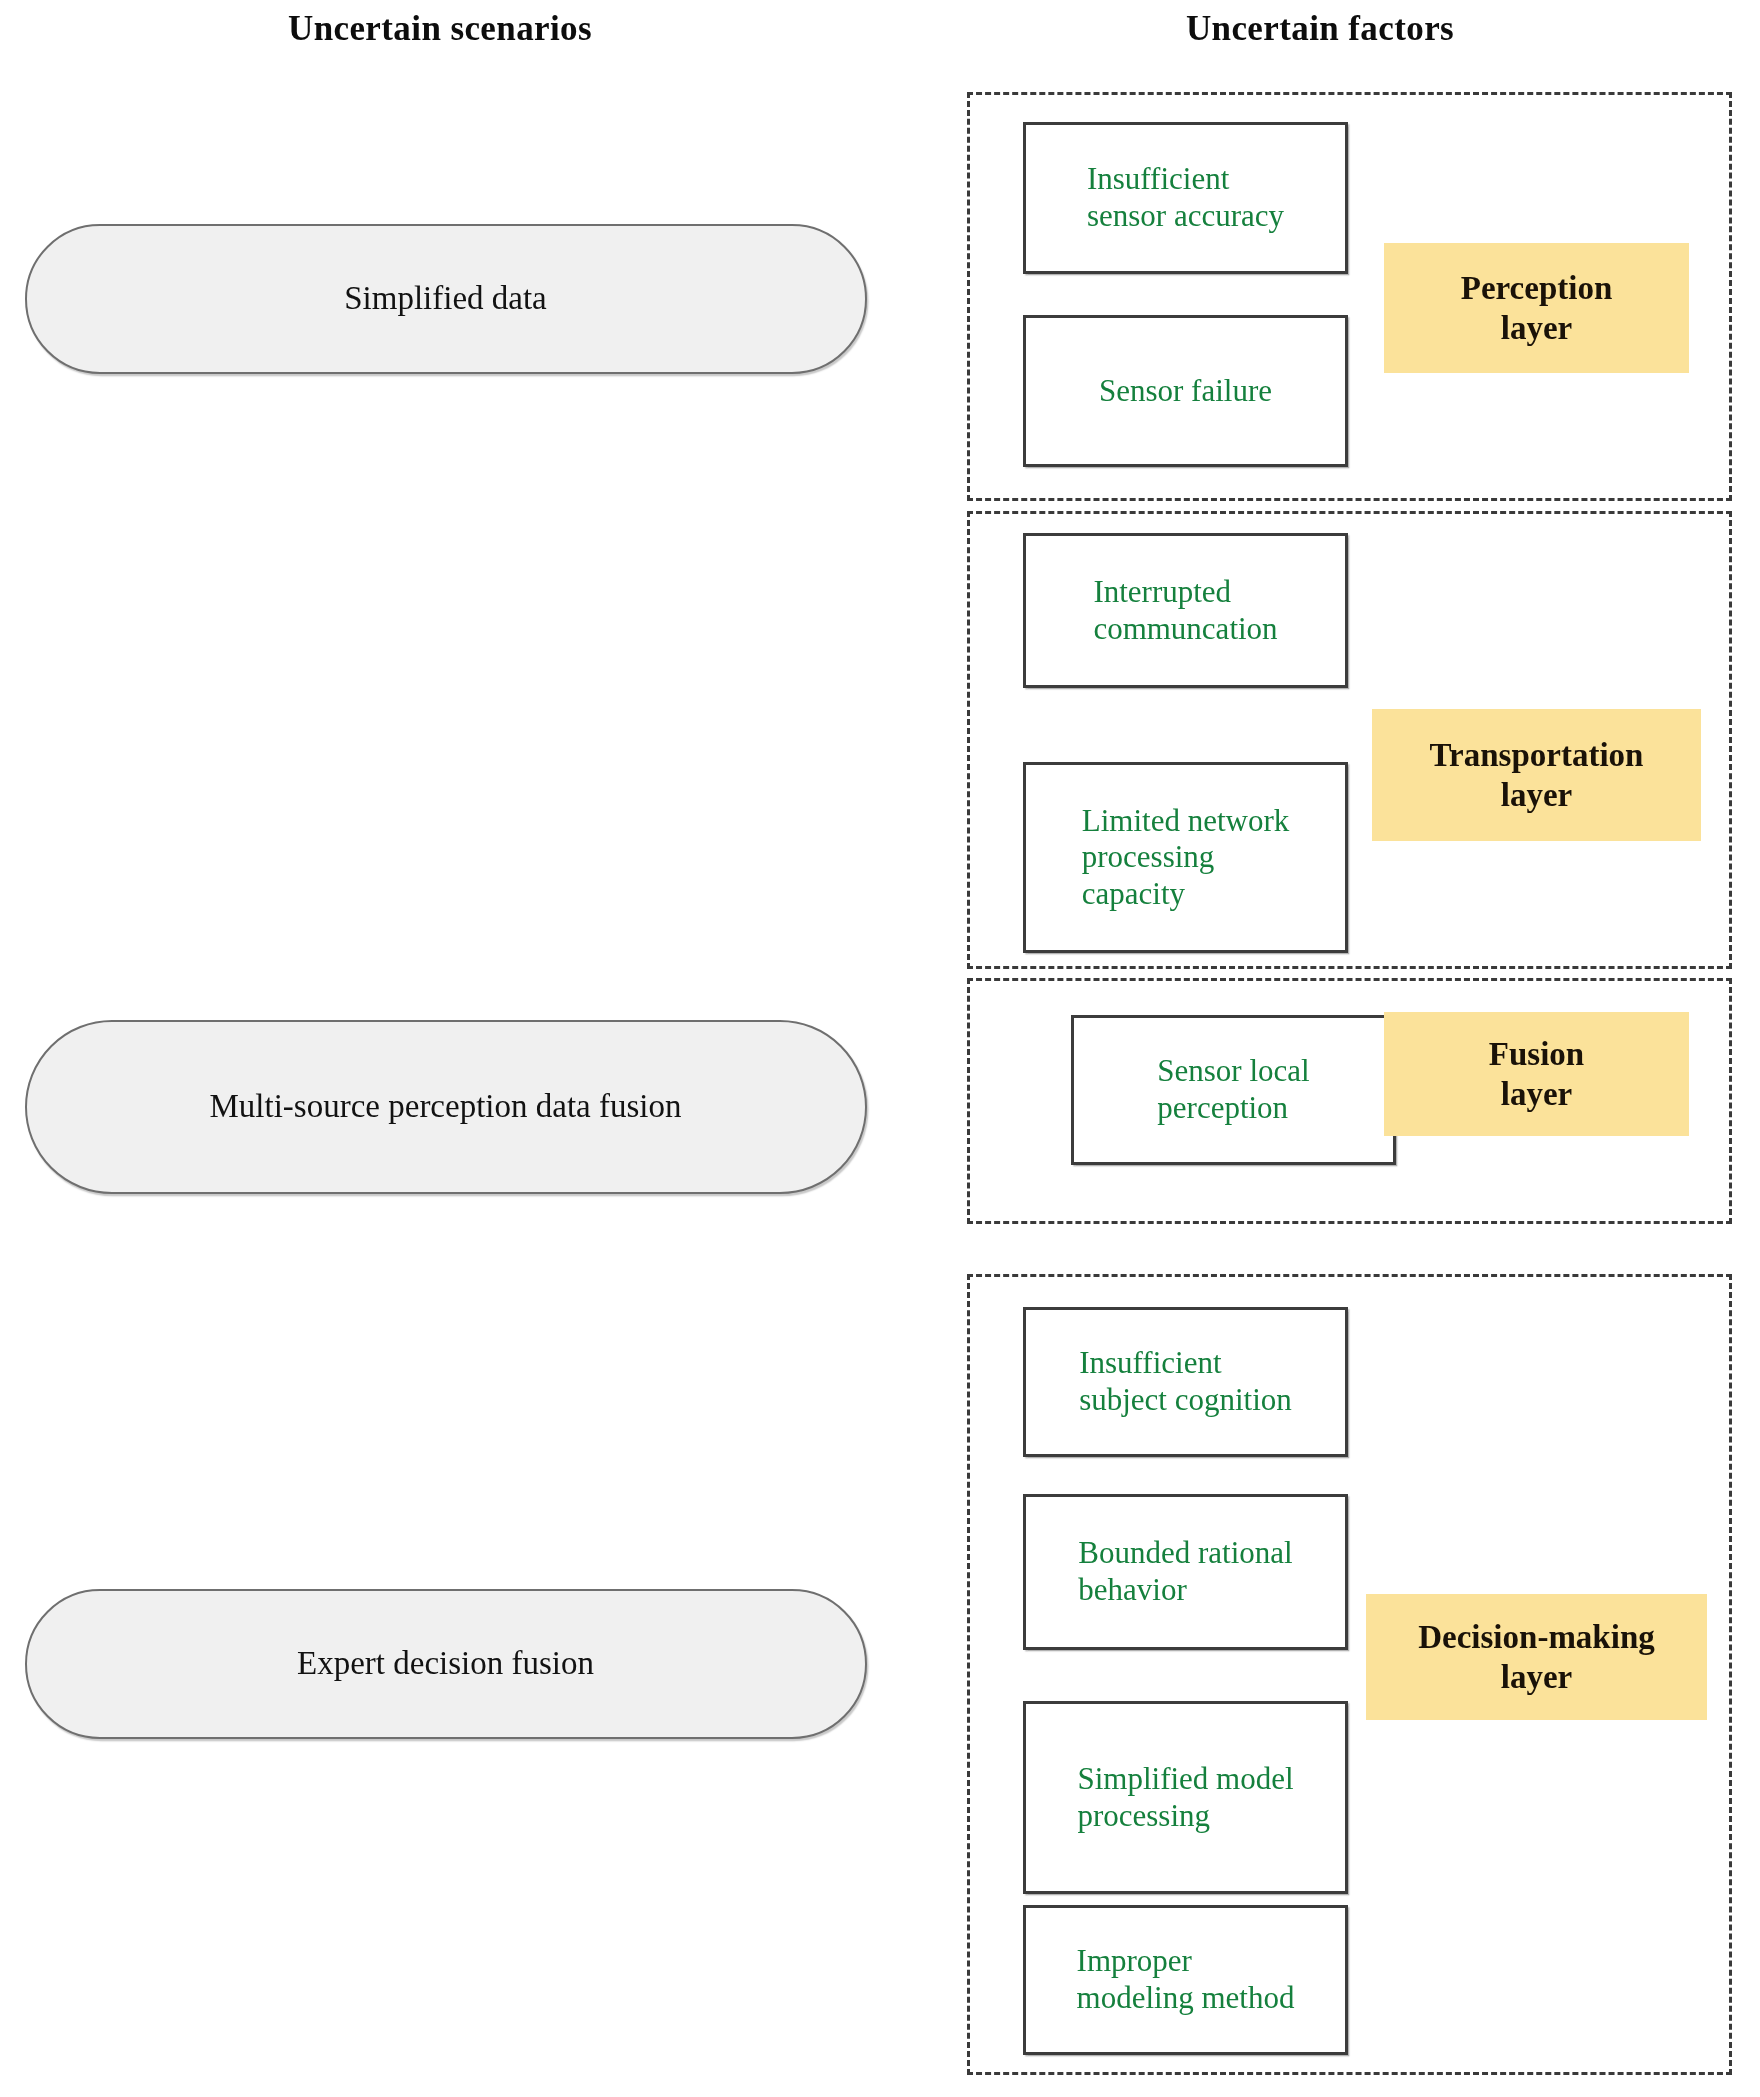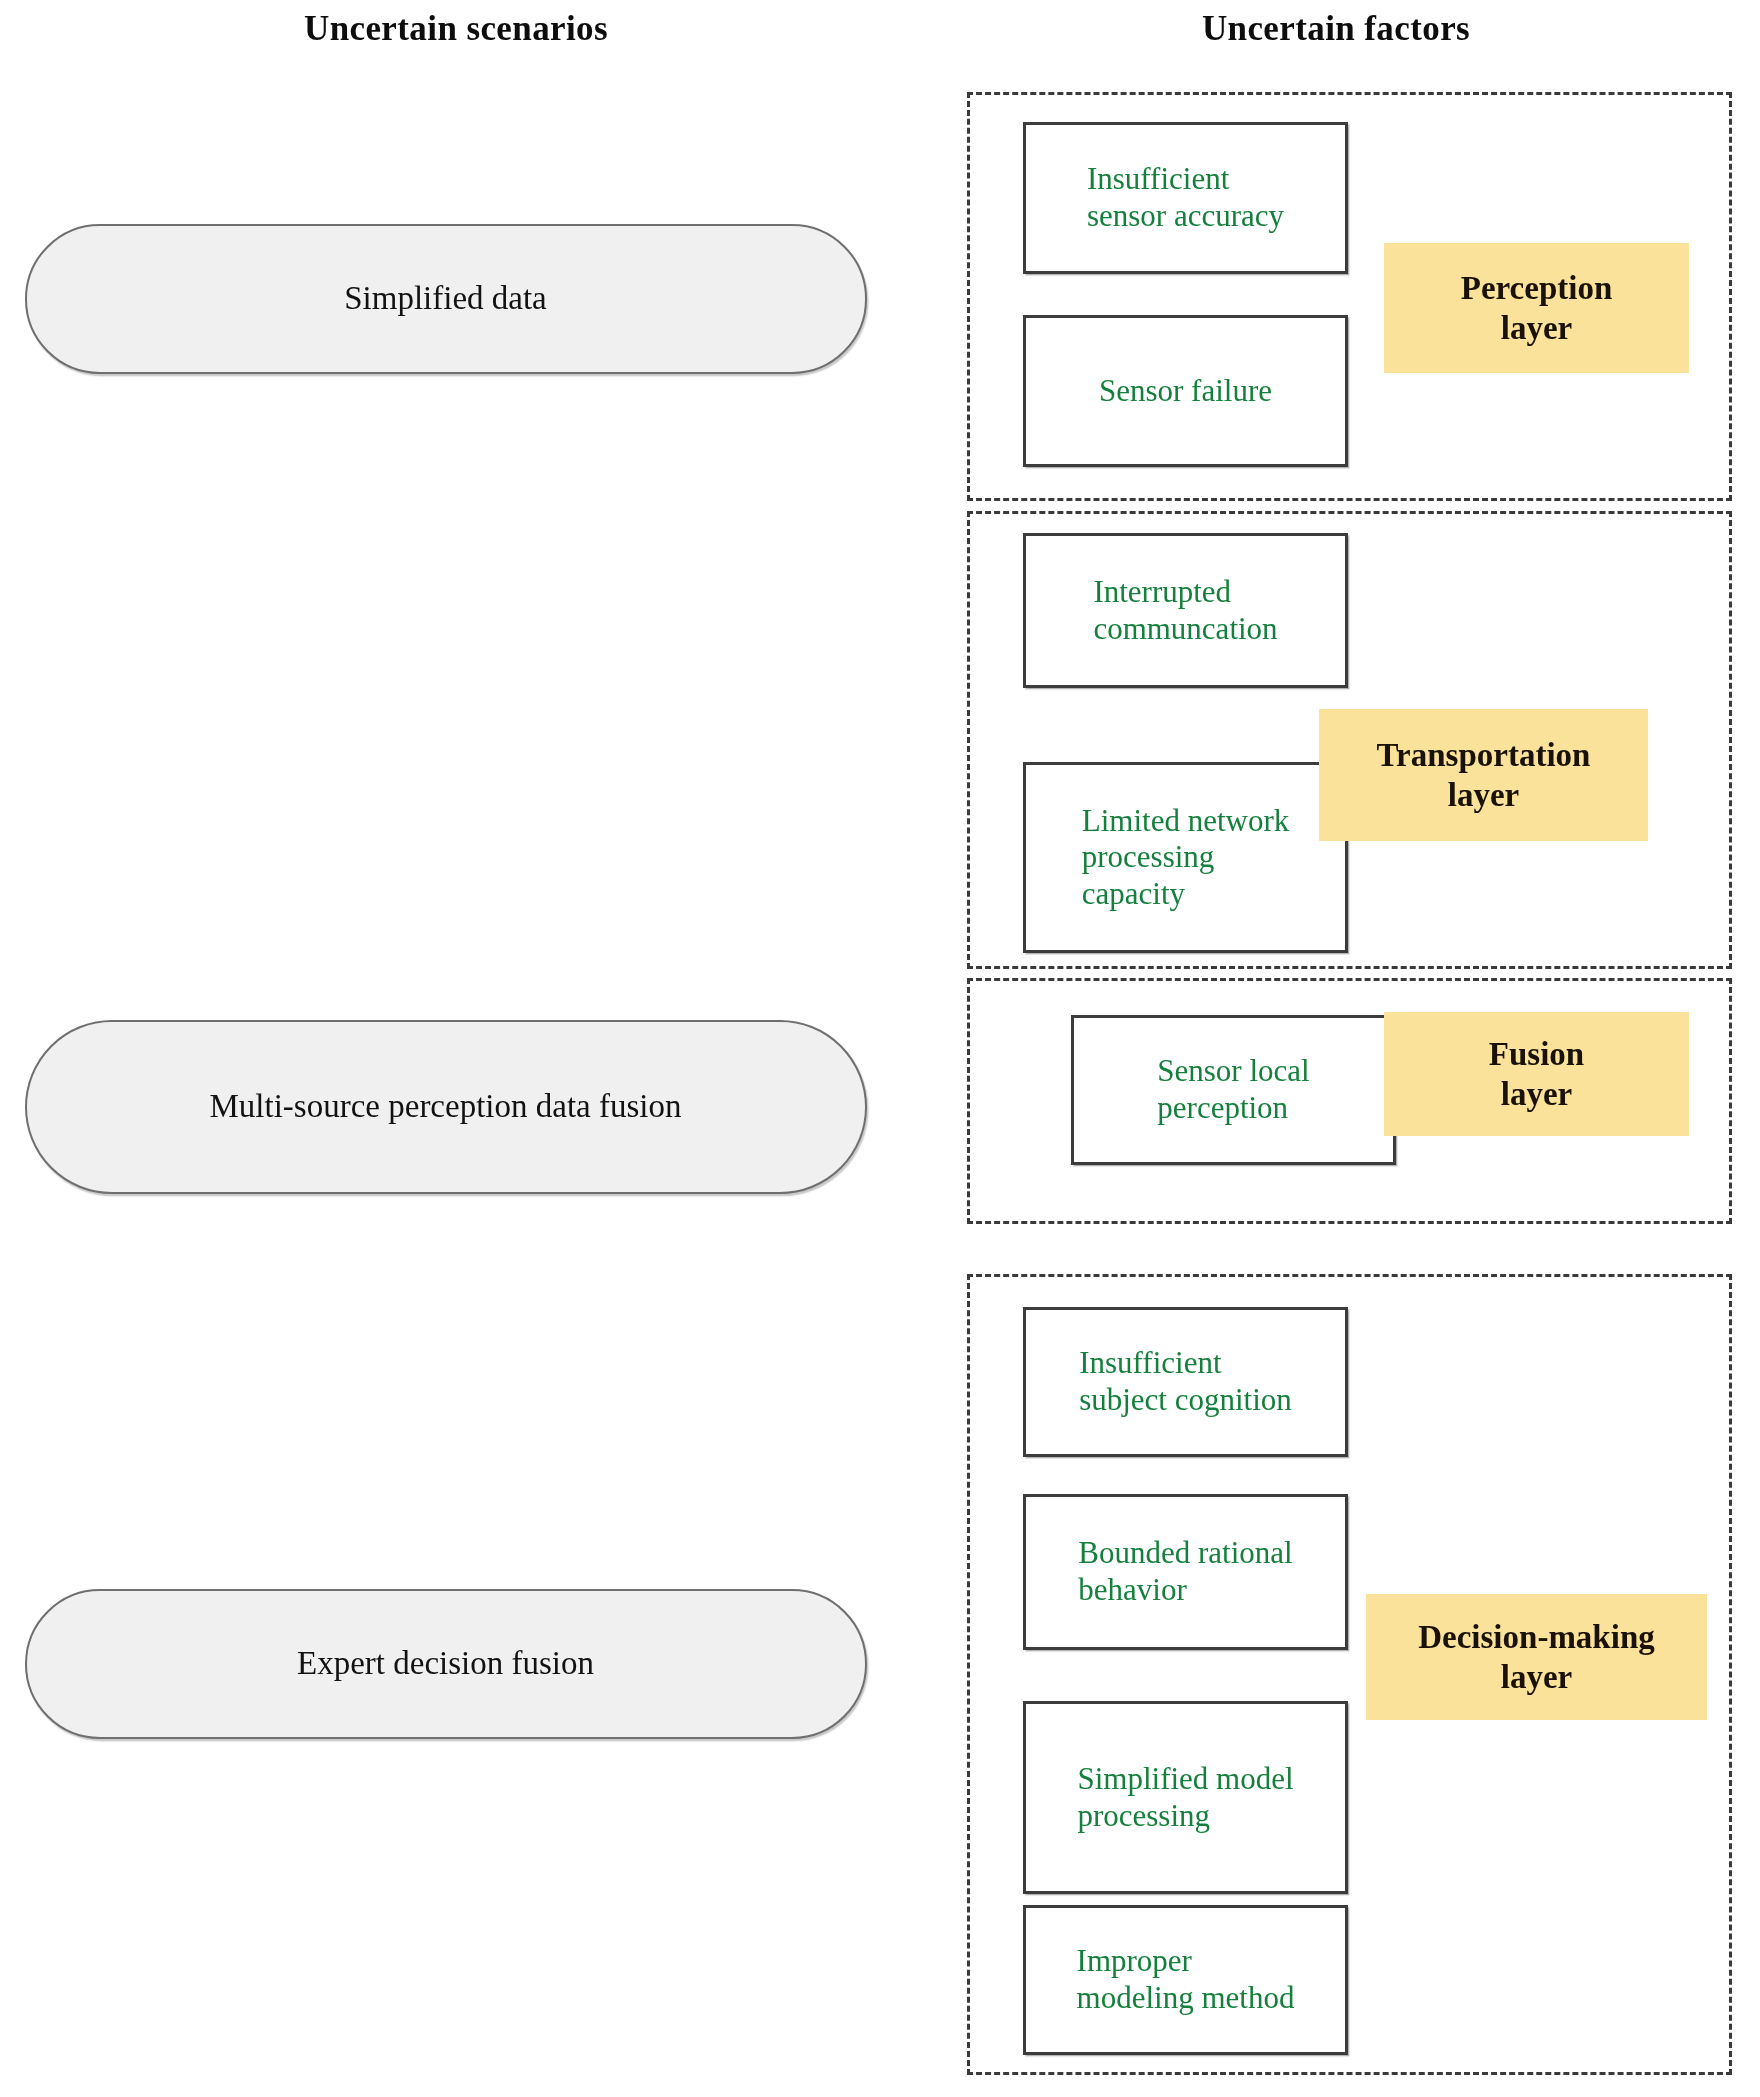--- a/index.html
+++ b/index.html
@@ -18,21 +18,20 @@
 
   
   .col-title {
     position: absolute;
     font-weight: bold;
     font-size: 35px;
     color: #0d0d0d;
     letter-spacing: 0.4px;
     text-align: center;
     white-space: nowrap;
-    padding-left: 16px;
   }
   #title-scenarios { left: 0px;    top: 9.2px; width: 880px; }
   #title-factors   { left: 880px; top: 9.2px; width: 880px; }
 
   
   .scenario-pill {
     position: absolute;
     background: #f0f0f0;
     border: 2.3px solid #6f6f6f;
     border-radius: 153px;
@@ -109,21 +108,21 @@
   }
   .layer-tag .tag-label {
     font-weight: bold;
     font-size: 33px;
     color: #1a1208;
     text-align: center;
     line-height: 1.22;
     padding: 0 6.1px;
   }
   #tag-perception     { left: 1384px; top: 243px;  width: 305px; height: 130px; }
-  #tag-transportation { left: 1319px; top: 709px;  width: 329px; height: 132px; }
+  #tag-transportation { left: 1372px; top: 709px;  width: 329px; height: 132px; }
   #tag-fusion         { left: 1384px; top: 1012px; width: 305px; height: 124px; }
   #tag-decision       { left: 1366px; top: 1594px; width: 341px; height: 126px; }
 </style>
 </head>
 <body>
 
 <div id="canvas">
 
   <div class="col-title" id="title-scenarios">Uncertain scenarios</div>
   <div class="col-title" id="title-factors">Uncertain factors</div>

